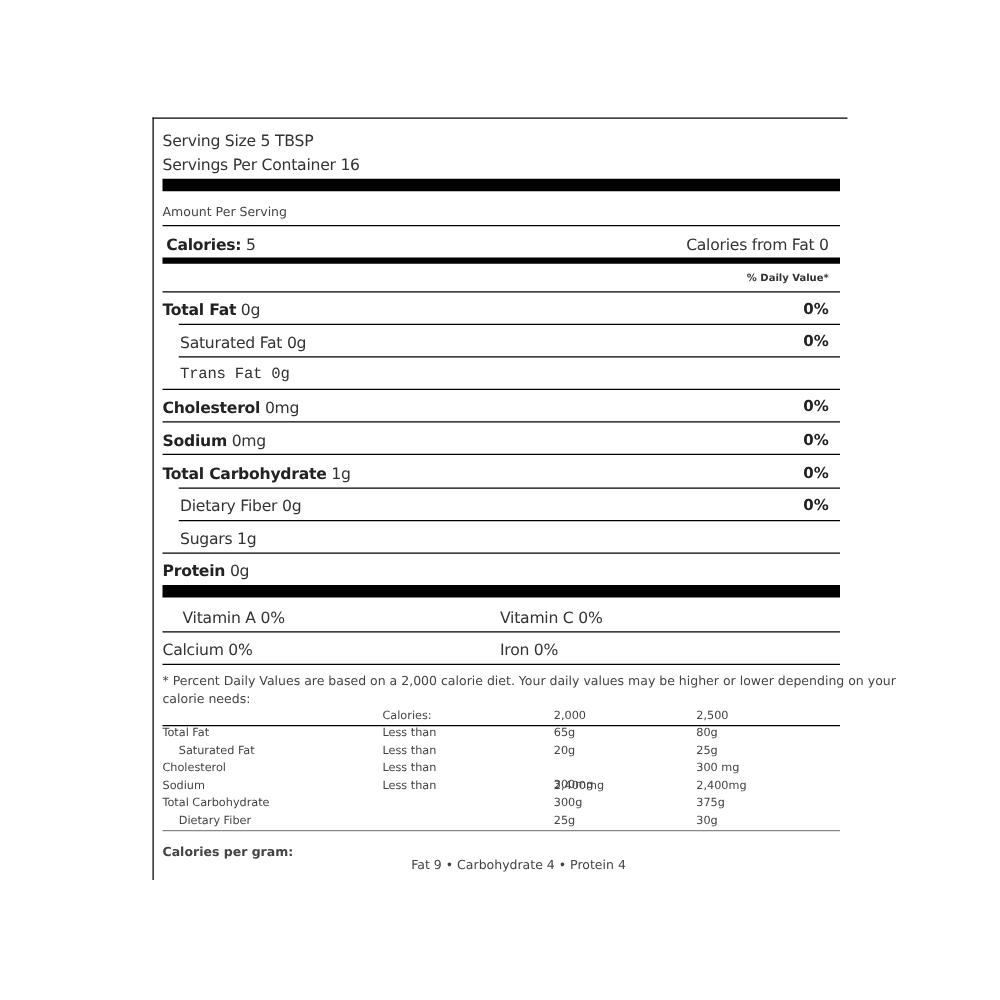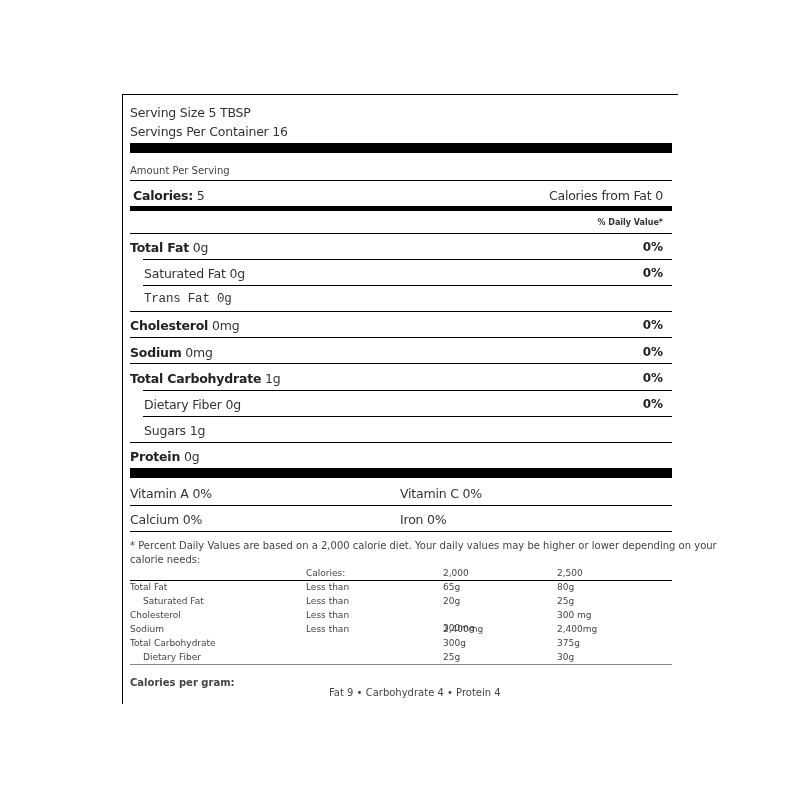--- a/index.html
+++ b/index.html
@@ -93,21 +93,21 @@
 
     <div class="line" style="top:347px;left:0;width:542px;"></div>
     <div class="row" style="top:348px;">
       <span class="txt" style="left:0;"><span class="b">Protein</span><span> 0g</span></span>
       <span class="pct"></span>
     </div>
 
     <div class="bar" style="top:373px;height:10px;"></div>
 
     <div class="row" style="top:385px;">
-      <span class="txt" style="left:0;font-weight:normal;">Vitamin A 0%</span>
+      <span class="txt" style="left:16px;font-weight:normal;">Vitamin A 0%</span>
       <span class="txt" style="left:270px;">Vitamin C 0%</span>
     </div>
     <div class="line" style="top:410px;left:0;width:542px;"></div>
     <div class="row" style="top:411px;">
       <span class="txt" style="left:0;">Calcium 0%</span>
       <span class="txt" style="left:270px;">Iron 0%</span>
     </div>
     <div class="line" style="top:436px;left:0;width:542px;"></div>
 
     <div class="abs tiny" style="top:445px;left:0;white-space:nowrap;">* Percent Daily Values are based on a 2,000 calorie diet. Your daily values may be higher or lower depending on your</div>

